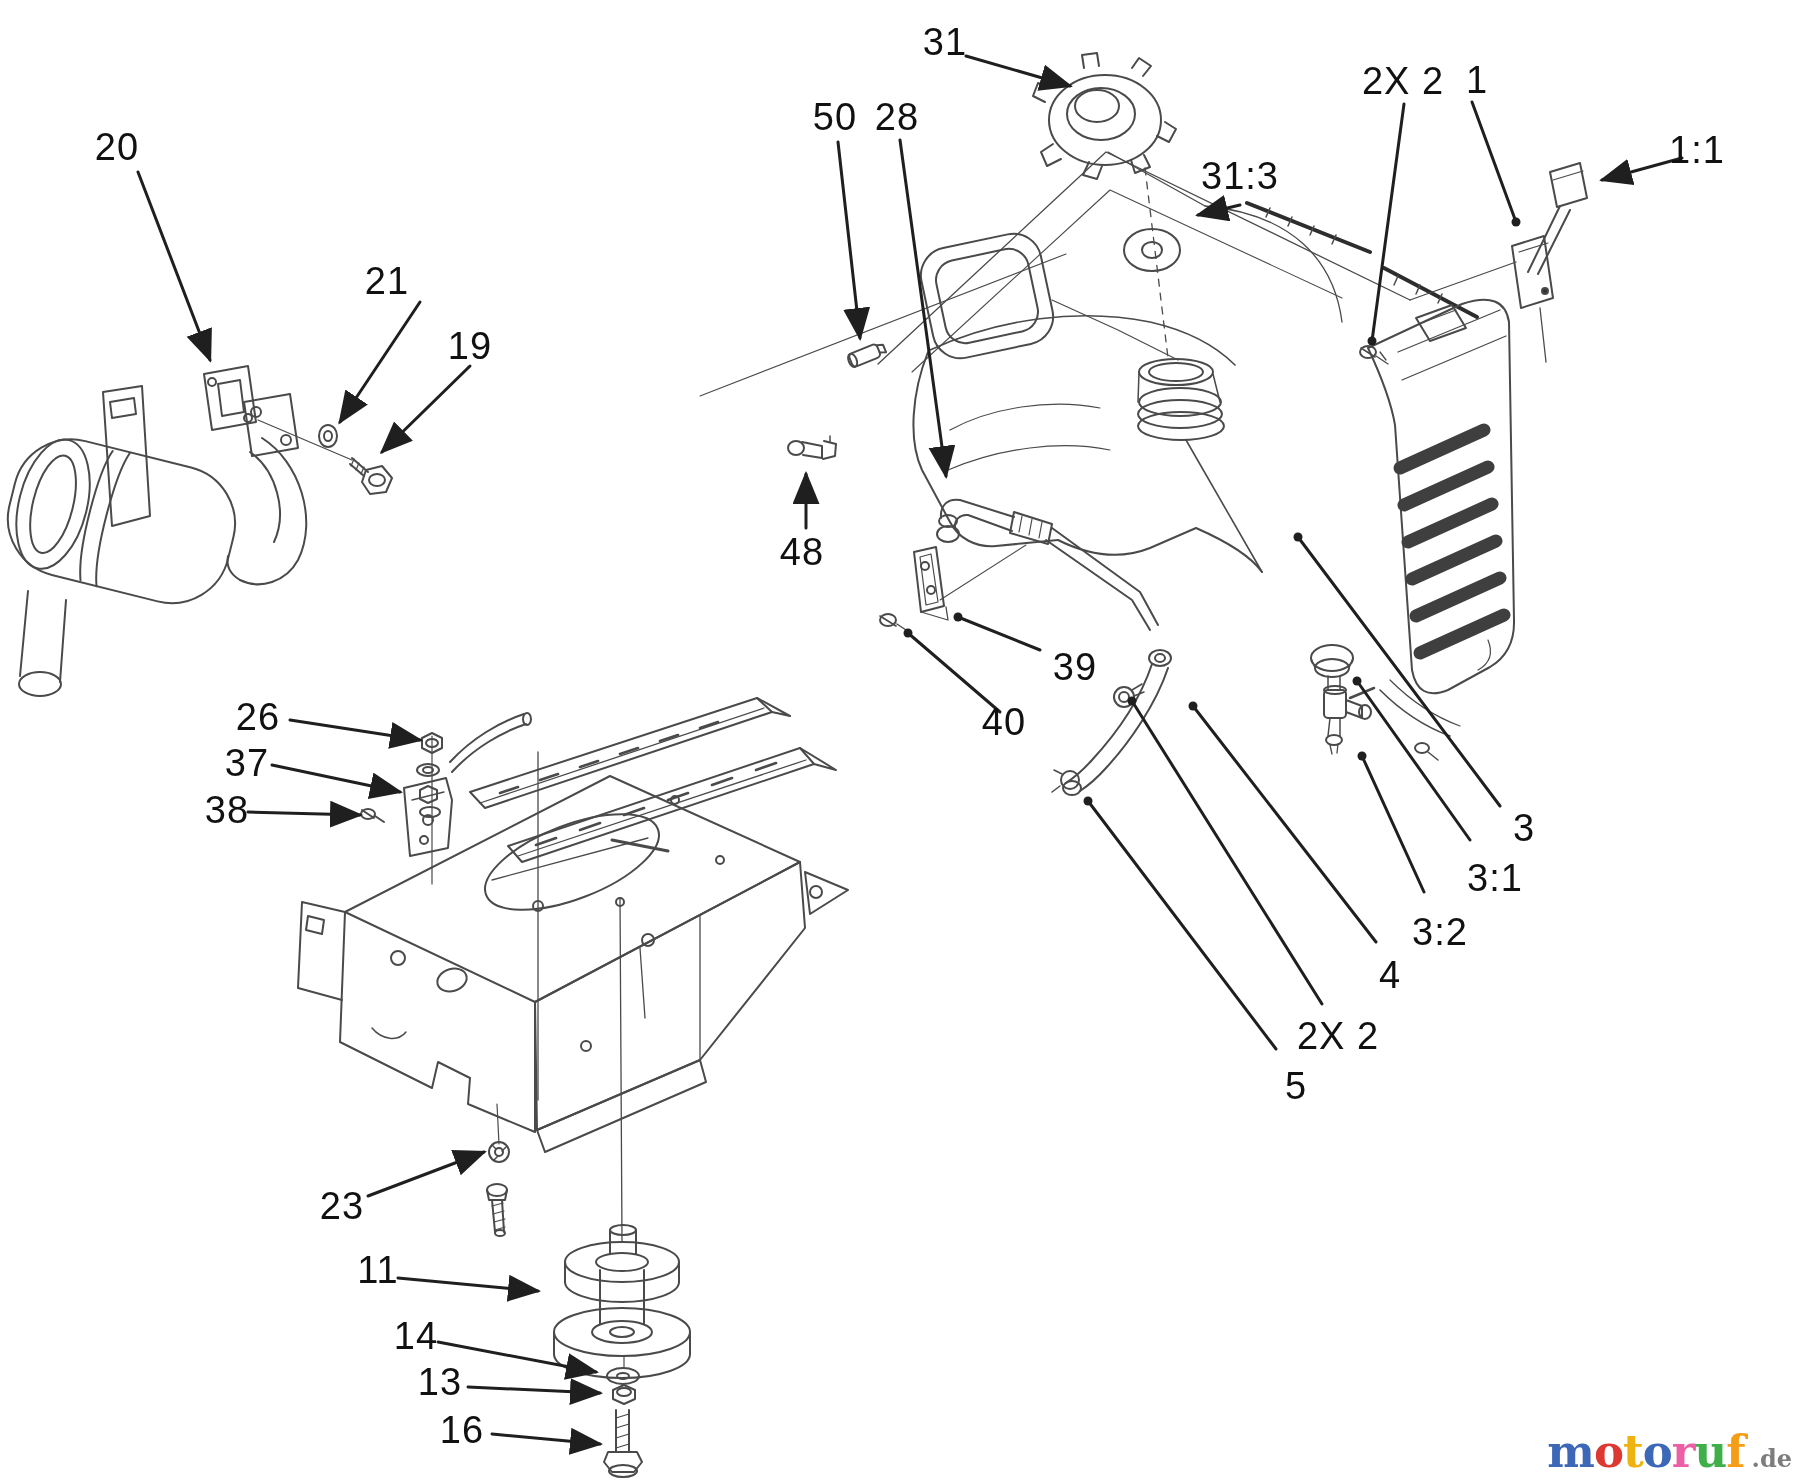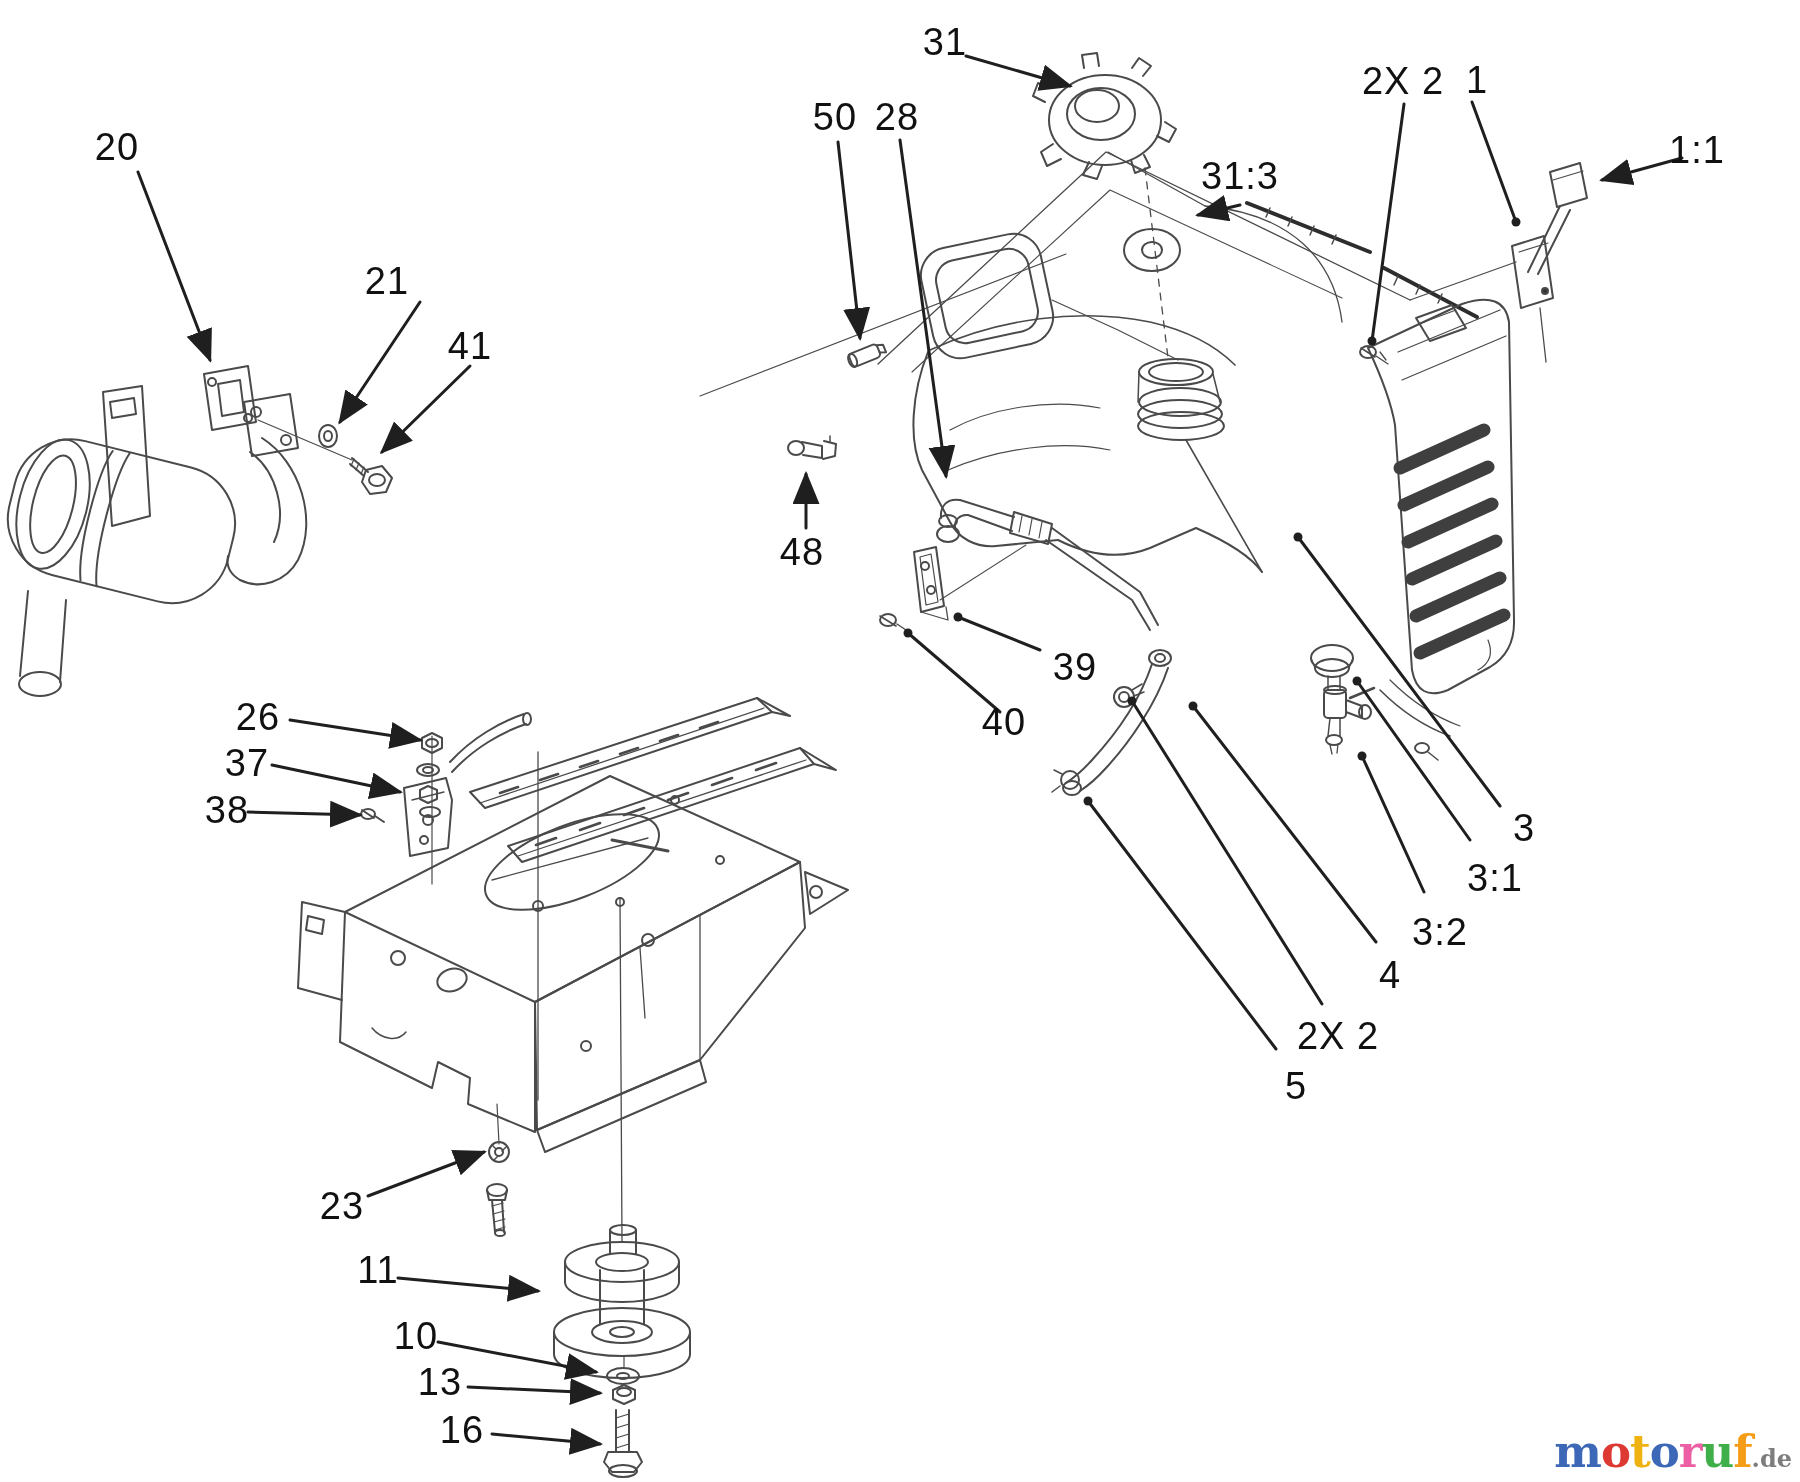--- a/index.html
+++ b/index.html
@@ -27,20 +27,21 @@
     font-family:"DejaVu Serif",serif;
     font-weight:bold;
     font-size:45px;
     line-height:1;
     letter-spacing:-1px;
     cursor:pointer;
   }
   .logo .suffix{
     font-size:24px;
     letter-spacing:0;
+    margin-left:7px;
   }
 </style>
 </head>
 <body>
 
 <div class="stage">
 
   <svg class="artwork" width="1800" height="1482" viewBox="0 0 1800 1482" fill="none" stroke-linecap="round" stroke-linejoin="round">
 
     <defs>
@@ -392,27 +393,27 @@
         <circle cx="1362" cy="756" r="4.5"></circle>
           <circle cx="1193" cy="706" r="4.5"></circle>
         <circle cx="1132" cy="701" r="4.5"></circle>
           <circle cx="1088" cy="801" r="4.5"></circle>
       </g>
     </g>
   </svg>
 
   <div class="callout" style="left:117px;top:147px">20</div>
   <div class="callout" style="left:387px;top:281px">21</div>
-  <div class="callout" style="left:470px;top:346px">41</div>
+  <div class="callout" style="left:470px;top:346px">19</div>
   <div class="callout" style="left:258px;top:717px">26</div>
   <div class="callout" style="left:247px;top:763px">37</div>
   <div class="callout" style="left:227px;top:810px">38</div>
   <div class="callout" style="left:342px;top:1206px">23</div>
   <div class="callout" style="left:378px;top:1270px">11</div>
-  <div class="callout" style="left:416px;top:1336px">10</div>
+  <div class="callout" style="left:416px;top:1336px">14</div>
   <div class="callout" style="left:440px;top:1382px">13</div>
   <div class="callout" style="left:462px;top:1430px">16</div>
   <div class="callout" style="left:945px;top:42px">31</div>
   <div class="callout" style="left:835px;top:117px">50</div>
   <div class="callout" style="left:897px;top:117px">28</div>
   <div class="callout" style="left:1240px;top:176px">31:3</div>
   <div class="callout" style="left:1403px;top:81px">2X 2</div>
   <div class="callout" style="left:1477px;top:80px">1</div>
   <div class="callout" style="left:1697px;top:150px">1:1</div>
   <div class="callout" style="left:802px;top:552px">48</div>

